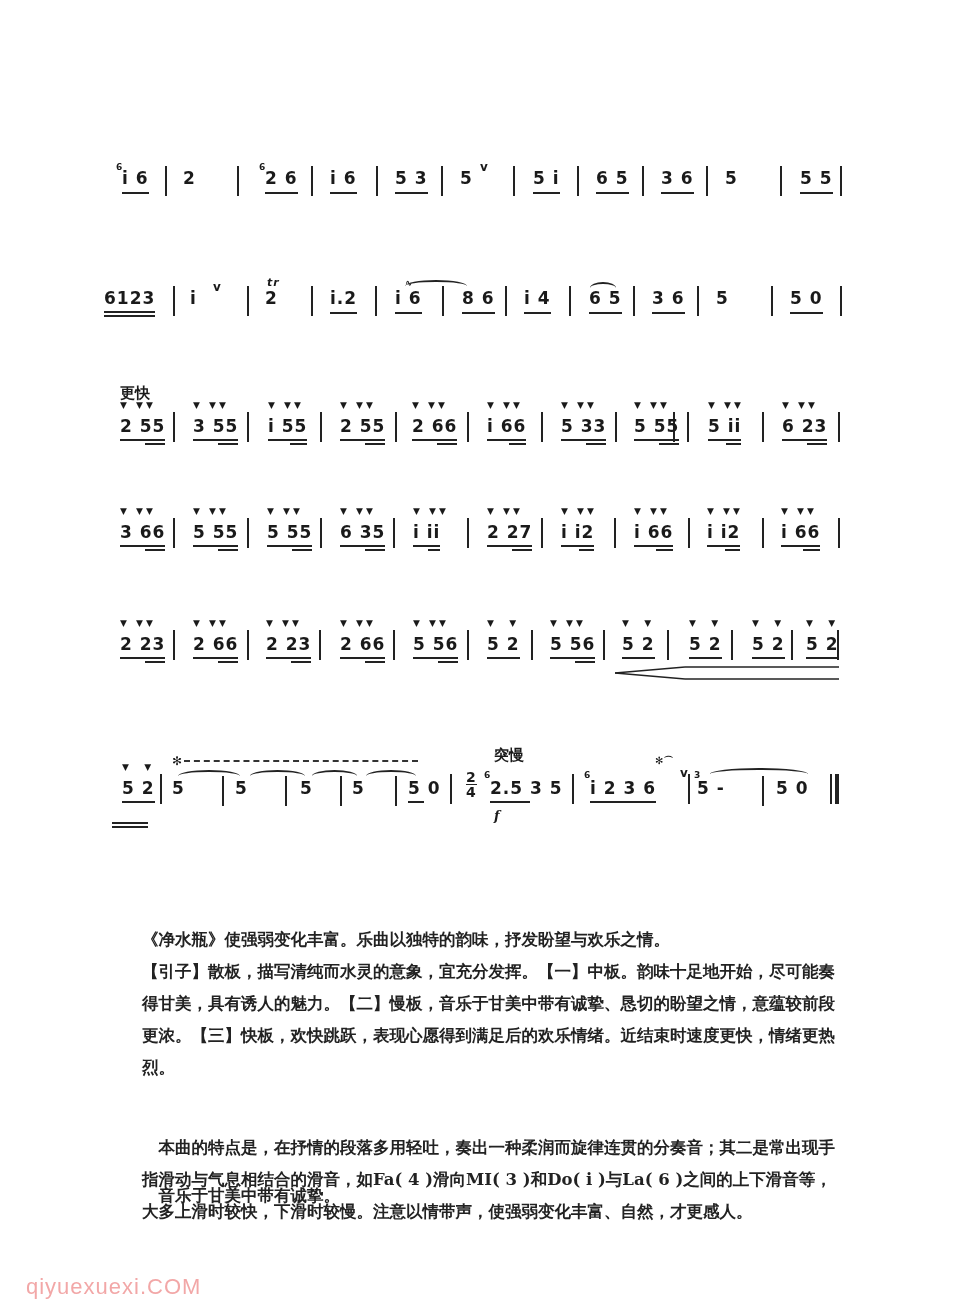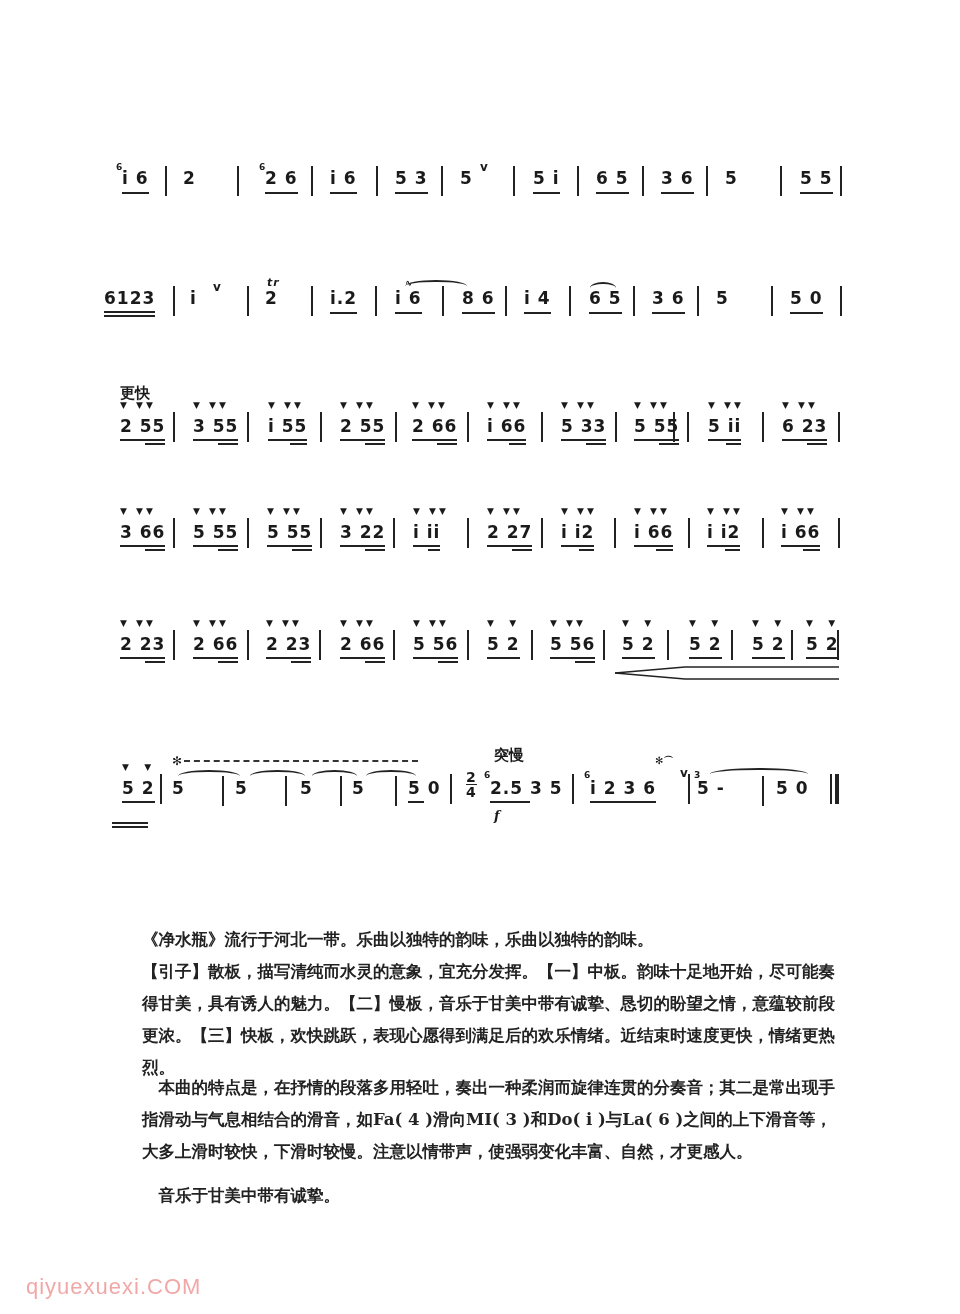--- a/index.html
+++ b/index.html
@@ -107,21 +107,21 @@
   <div class="bar" style="left:838px;top:8px;"></div>
 </div>
 
 <div class="row" style="top:512px;">
   <div class="m" style="left:120px;top:10px;"><span class="marks">▼ ▼▼</span><span class="txt">3 66</span><div class="ul1" style="bottom:-5px;"></div><div class="ul2" style="bottom:-9px;"></div></div>
   <div class="bar" style="left:173px;top:6px;"></div>
   <div class="m" style="left:193px;top:10px;"><span class="marks">▼ ▼▼</span><span class="txt">5 55</span><div class="ul1" style="bottom:-5px;"></div><div class="ul2" style="bottom:-9px;"></div></div>
   <div class="bar" style="left:247px;top:6px;"></div>
   <div class="m" style="left:267px;top:10px;"><span class="marks">▼ ▼▼</span><span class="txt">5 55</span><div class="ul1" style="bottom:-5px;"></div><div class="ul2" style="bottom:-9px;"></div></div>
   <div class="bar" style="left:320px;top:6px;"></div>
-  <div class="m" style="left:340px;top:10px;"><span class="marks">▼ ▼▼</span><span class="txt">3 22</span><div class="ul1" style="bottom:-5px;"></div><div class="ul2" style="bottom:-9px;"></div></div>
+  <div class="m" style="left:340px;top:10px;"><span class="marks">▼ ▼▼</span><span class="txt">6 35</span><div class="ul1" style="bottom:-5px;"></div><div class="ul2" style="bottom:-9px;"></div></div>
   <div class="bar" style="left:393px;top:6px;"></div>
   <div class="m" style="left:413px;top:10px;"><span class="marks">▼ ▼▼</span><span class="txt">i ii</span><div class="ul1" style="bottom:-5px;"></div><div class="ul2" style="bottom:-9px;"></div></div>
   <div class="bar" style="left:467px;top:6px;"></div>
   <div class="m" style="left:487px;top:10px;"><span class="marks">▼ ▼▼</span><span class="txt">2 27</span><div class="ul1" style="bottom:-5px;"></div><div class="ul2" style="bottom:-9px;"></div></div>
   <div class="bar" style="left:541px;top:6px;"></div>
   <div class="m" style="left:561px;top:10px;"><span class="marks">▼ ▼▼</span><span class="txt">i i2</span><div class="ul1" style="bottom:-5px;"></div><div class="ul2" style="bottom:-9px;"></div></div>
   <div class="bar" style="left:614px;top:6px;"></div>
   <div class="m" style="left:634px;top:10px;"><span class="marks">▼ ▼▼</span><span class="txt">i 66</span><div class="ul1" style="bottom:-5px;"></div><div class="ul2" style="bottom:-9px;"></div></div>
   <div class="bar" style="left:688px;top:6px;"></div>
   <div class="m" style="left:707px;top:10px;"><span class="marks">▼ ▼▼</span><span class="txt">i i2</span><div class="ul1" style="bottom:-5px;"></div><div class="ul2" style="bottom:-9px;"></div></div>
@@ -196,18 +196,18 @@
   <div class="breath" style="left:680px;top:-2px;">v</div>
   <div class="bar" style="left:688px;top:6px;"></div>
   <div class="m" style="left:697px;top:10px;"><span class="acc" style="left:-3px;top:-8px;">3</span><span class="txt">5 -</span></div>
   <div class="tie" style="left:710px;top:0px;width:98px;"></div>
   <div class="bar" style="left:762px;top:8px;"></div>
   <div class="m" style="left:776px;top:10px;"><span class="txt">5 0</span></div>
   <div class="bar" style="left:830px;top:6px;"></div>
   <div class="bar thick" style="left:835px;top:6px;"></div>
 </div>
 
-<div class="para" style="top:924px;">《净水瓶》流行于河北一带。乐曲以独特的韵味，乐曲以独特的韵味。</div>
+<div class="para" style="top:924px;">《净水瓶》使强弱变化丰富。乐曲以独特的韵味，抒发盼望与欢乐之情。</div>
 <div class="para" style="top:956px;">【引子】散板，描写清纯而水灵的意象，宜充分发挥。【一】中板。韵味十足地开始，尽可能奏得甘美，具有诱人的魅力。【二】慢板，音乐于甘美中带有诚挚、恳切的盼望之情，意蕴较前段更浓。【三】快板，欢快跳跃，表现心愿得到满足后的欢乐情绪。近结束时速度更快，情绪更热烈。</div>
-<div class="para indent" style="top:1072px;">本曲的特点是，在抒情的段落多用轻吐，奏出一种柔润而旋律连贯的分奏音；其二是常出现手指滑动与气息相结合的滑音，如Fa( 4 )滑向MI( 3 )和Do( i )与La( 6 )之间的上下滑音等，大多上滑时较快，下滑时较慢。注意以情带声，使强弱变化丰富、自然，才更感人。</div>
+<div class="para indent" style="top:1132px;">本曲的特点是，在抒情的段落多用轻吐，奏出一种柔润而旋律连贯的分奏音；其二是常出现手指滑动与气息相结合的滑音，如Fa( 4 )滑向MI( 3 )和Do( i )与La( 6 )之间的上下滑音等，大多上滑时较快，下滑时较慢。注意以情带声，使强弱变化丰富、自然，才更感人。</div>
 <div class="para indent" style="top:1180px;">音乐于甘美中带有诚挚。</div>
 
 <div class="wm">qiyuexuexi.COM</div>
 
 </body></html>

